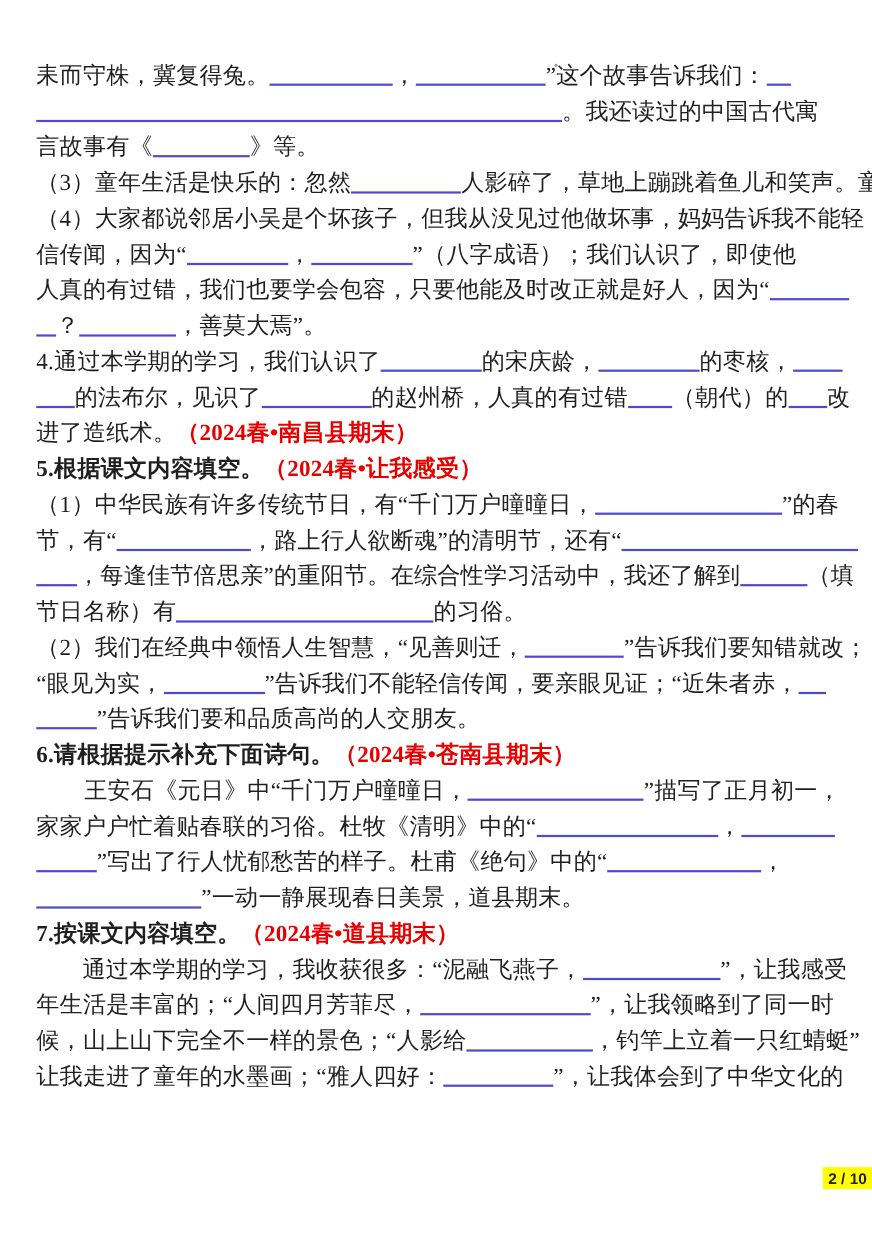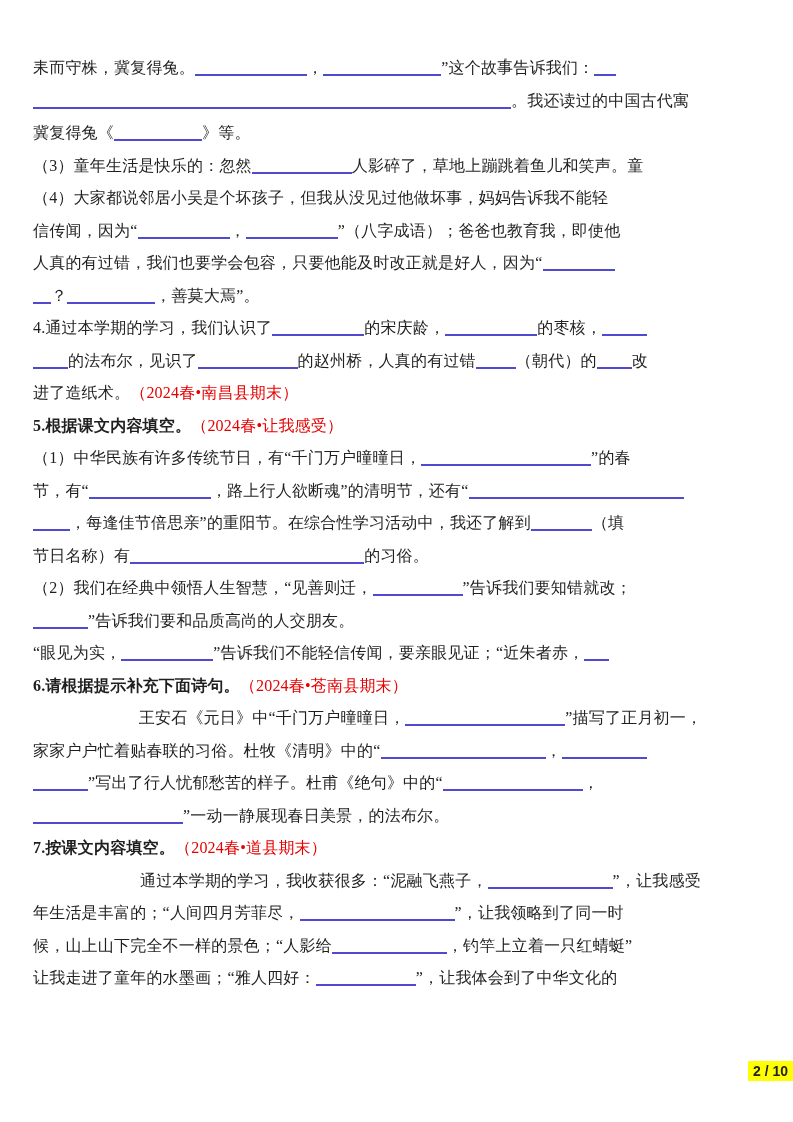--- a/index.html
+++ b/index.html
@@ -14,28 +14,28 @@
   }
   .content {
     position: absolute;
     top: 52px;
     left: 33px;
     width: 733px;
   }
   .line {
     height: 32.5px;
     line-height: 32.5px;
-    font-size: 16px;
+    font-size: 21px;
     white-space: nowrap;
     letter-spacing: 0.2px;
   }
   .line.bold { font-weight: 700; }
   .line.indent { padding-left: 42px; text-align: center; }
   .run { color: inherit; }
-  .red { color: var(--exam-red, #e60000); font-weight: 400; }
+  .red { color: var(--exam-red, #e60000); font-weight: 700; }
   .blank {
     display: inline-block;
     height: 3px;
     margin-bottom: -3px;
     border-bottom: 2px solid var(--underline, #4f4ad0);
     vertical-align: baseline;
   }
   .footer {
     position: absolute;
     top: 1061px;
@@ -64,42 +64,42 @@
   }
 </style>
 </head>
 <body>
 
 <div class="page">
   <div class="stray-dot"></div>
   <div class="content">
       <div class="line"><span class="run">耒而守株，冀复得兔。</span><span class="blank" style="width: 112px;"></span><span class="run">，</span><span class="blank" style="width: 118px;"></span><span class="run">”这个故事告诉我们：</span><span class="blank" style="width: 22px;"></span></div>
       <div class="line"><span class="blank" style="width: 478px;"></span><span class="run">。我还读过的中国古代寓</span></div>
-      <div class="line"><span class="run">冀复得兔《</span><span class="blank" style="width: 88px;"></span><span class="run">》等。</span></div>
+      <div class="line"><span class="run">言故事有《</span><span class="blank" style="width: 88px;"></span><span class="run">》等。</span></div>
       <div class="line"><span class="run">（3）童年生活是快乐的：忽然</span><span class="blank" style="width: 100px;"></span><span class="run">人影碎了，草地上蹦跳着鱼儿和笑声。童</span></div>
       <div class="line"><span class="run">（4）大家都说邻居小吴是个坏孩子，但我从没见过他做坏事，妈妈告诉我不能轻</span></div>
-      <div class="line"><span class="run">信传闻，因为“</span><span class="blank" style="width: 92px;"></span><span class="run">，</span><span class="blank" style="width: 92px;"></span><span class="run">”（八字成语）；爸爸也教育我，即使他</span></div>
+      <div class="line"><span class="run">信传闻，因为“</span><span class="blank" style="width: 92px;"></span><span class="run">，</span><span class="blank" style="width: 92px;"></span><span class="run">”（八字成语）；我们认识了，即使他</span></div>
       <div class="line"><span class="run">人真的有过错，我们也要学会包容，只要他能及时改正就是好人，因为“</span><span class="blank" style="width: 72px;"></span></div>
       <div class="line"><span class="blank" style="width: 18px;"></span><span class="run">？</span><span class="blank" style="width: 88px;"></span><span class="run">，善莫大焉”。</span></div>
       <div class="line"><span class="run">4.通过本学期的学习，我们认识了</span><span class="blank" style="width: 92px;"></span><span class="run">的宋庆龄，</span><span class="blank" style="width: 92px;"></span><span class="run">的枣核，</span><span class="blank" style="width: 45px;"></span></div>
       <div class="line"><span class="blank" style="width: 35px;"></span><span class="run">的法布尔，见识了</span><span class="blank" style="width: 100px;"></span><span class="run">的赵州桥，人真的有过错</span><span class="blank" style="width: 40px;"></span><span class="run">（朝代）的</span><span class="blank" style="width: 35px;"></span><span class="run">改</span></div>
       <div class="line"><span class="run">进了造纸术。</span><span class="red">（2024春•南昌县期末）</span></div>
       <div class="line bold"><span class="run">5.根据课文内容填空。</span><span class="red">（2024春•让我感受）</span></div>
       <div class="line"><span class="run">（1）中华民族有许多传统节日，有“千门万户曈曈日，</span><span class="blank" style="width: 170px;"></span><span class="run">”的春</span></div>
       <div class="line"><span class="run">节，有“</span><span class="blank" style="width: 122px;"></span><span class="run">，路上行人欲断魂”的清明节，还有“</span><span class="blank" style="width: 215px;"></span></div>
       <div class="line"><span class="blank" style="width: 37px;"></span><span class="run">，每逢佳节倍思亲”的重阳节。在综合性学习活动中，我还了解到</span><span class="blank" style="width: 61px;"></span><span class="run">（填</span></div>
       <div class="line"><span class="run">节日名称）有</span><span class="blank" style="width: 234px;"></span><span class="run">的习俗。</span></div>
       <div class="line"><span class="run">（2）我们在经典中领悟人生智慧，“见善则迁，</span><span class="blank" style="width: 90px;"></span><span class="run">”告诉我们要知错就改；</span></div>
+      <div class="line"><span class="run">“眼见为实，</span><span class="blank" style="width: 92px;"></span><span class="run">”告诉我们不能轻信传闻，要亲眼见证；“近朱者赤，</span><span class="blank" style="width: 25px;"></span></div>
       <div class="line"><span class="blank" style="width: 55px;"></span><span class="run">”告诉我们要和品质高尚的人交朋友。</span></div>
-      <div class="line"><span class="run">“眼见为实，</span><span class="blank" style="width: 92px;"></span><span class="run">”告诉我们不能轻信传闻，要亲眼见证；“近朱者赤，</span><span class="blank" style="width: 25px;"></span></div>
       <div class="line bold"><span class="run">6.请根据提示补充下面诗句。</span><span class="red">（2024春•苍南县期末）</span></div>
       <div class="line indent"><span class="run">王安石《元日》中“千门万户曈曈日，</span><span class="blank" style="width: 160px;"></span><span class="run">”描写了正月初一，</span></div>
       <div class="line"><span class="run">家家户户忙着贴春联的习俗。杜牧《清明》中的“</span><span class="blank" style="width: 165px;"></span><span class="run">，</span><span class="blank" style="width: 85px;"></span></div>
       <div class="line"><span class="blank" style="width: 55px;"></span><span class="run">”写出了行人忧郁愁苦的样子。杜甫《绝句》中的“</span><span class="blank" style="width: 140px;"></span><span class="run">，</span></div>
-      <div class="line"><span class="blank" style="width: 150px;"></span><span class="run">”一动一静展现春日美景，的法布尔。</span></div>
+      <div class="line"><span class="blank" style="width: 150px;"></span><span class="run">”一动一静展现春日美景，道县期末。</span></div>
       <div class="line bold"><span class="run">7.按课文内容填空。</span><span class="red">（2024春•道县期末）</span></div>
       <div class="line indent"><span class="run">通过本学期的学习，我收获很多：“泥融飞燕子，</span><span class="blank" style="width: 125px;"></span><span class="run">”，让我感受</span></div>
       <div class="line"><span class="run">年生活是丰富的；“人间四月芳菲尽，</span><span class="blank" style="width: 155px;"></span><span class="run">”，让我领略到了同一时</span></div>
       <div class="line"><span class="run">候，山上山下完全不一样的景色；“人影给</span><span class="blank" style="width: 115px;"></span><span class="run">，钓竿上立着一只红蜻蜓”</span></div>
       <div class="line"><span class="run">让我走进了童年的水墨画；“雅人四好：</span><span class="blank" style="width: 100px;"></span><span class="run">”，让我体会到了中华文化的</span></div>
     </div>
   <div class="footer">
     <span class="page-num">2 / 10</span>
   </div>
 </div>

